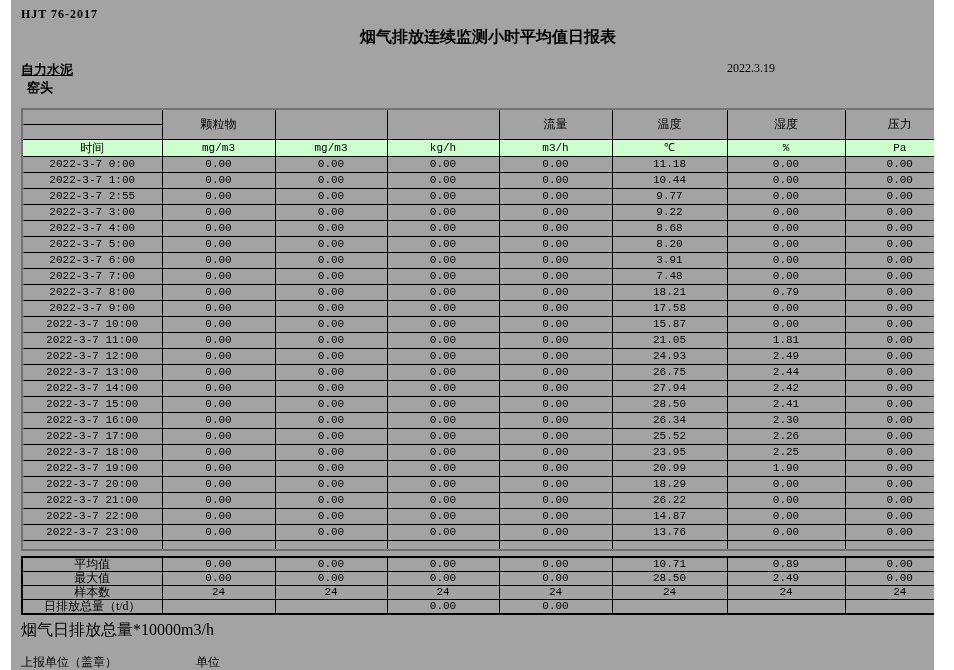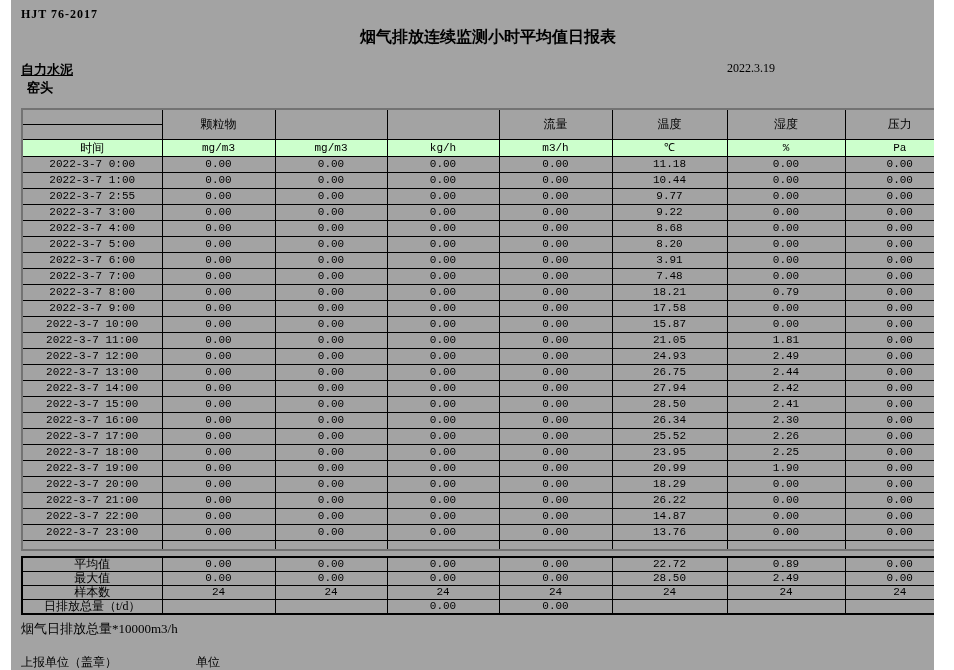--- a/index.html
+++ b/index.html
@@ -89,21 +89,21 @@
   }
   tr.blank-row td { height: 10px; line-height: 9px; }
   #summary-table td { height: 14px; line-height: 13px; }
   #summary-table td.s-label {
     font-family: "Liberation Serif", "DejaVu Serif", serif;
     font-size: 12px;
   }
   .foot-note {
     position: absolute;
     left: 10px; top: 620px;
-    font-size: 13px;
+    font-size: 16px;
   }
   .report-unit {
     position: absolute;
     left: 10px; top: 654px;
     font-size: 12px;
   }
   .unit-label {
     position: absolute;
     left: 185px; top: 654px;
     font-size: 12px;
@@ -423,21 +423,21 @@
         <col style="width:118px">
         <col style="width:110px">
     </colgroup>
     <tbody>
         <tr>
           <td class="s-label">平均值</td>
           <td>0.00</td>
           <td>0.00</td>
           <td>0.00</td>
           <td>0.00</td>
-          <td>22.72</td>
+          <td>10.71</td>
           <td>0.89</td>
           <td>0.00</td>
         </tr>
         <tr>
           <td class="s-label">最大值</td>
           <td>0.00</td>
           <td>0.00</td>
           <td>0.00</td>
           <td>0.00</td>
           <td>28.50</td>

